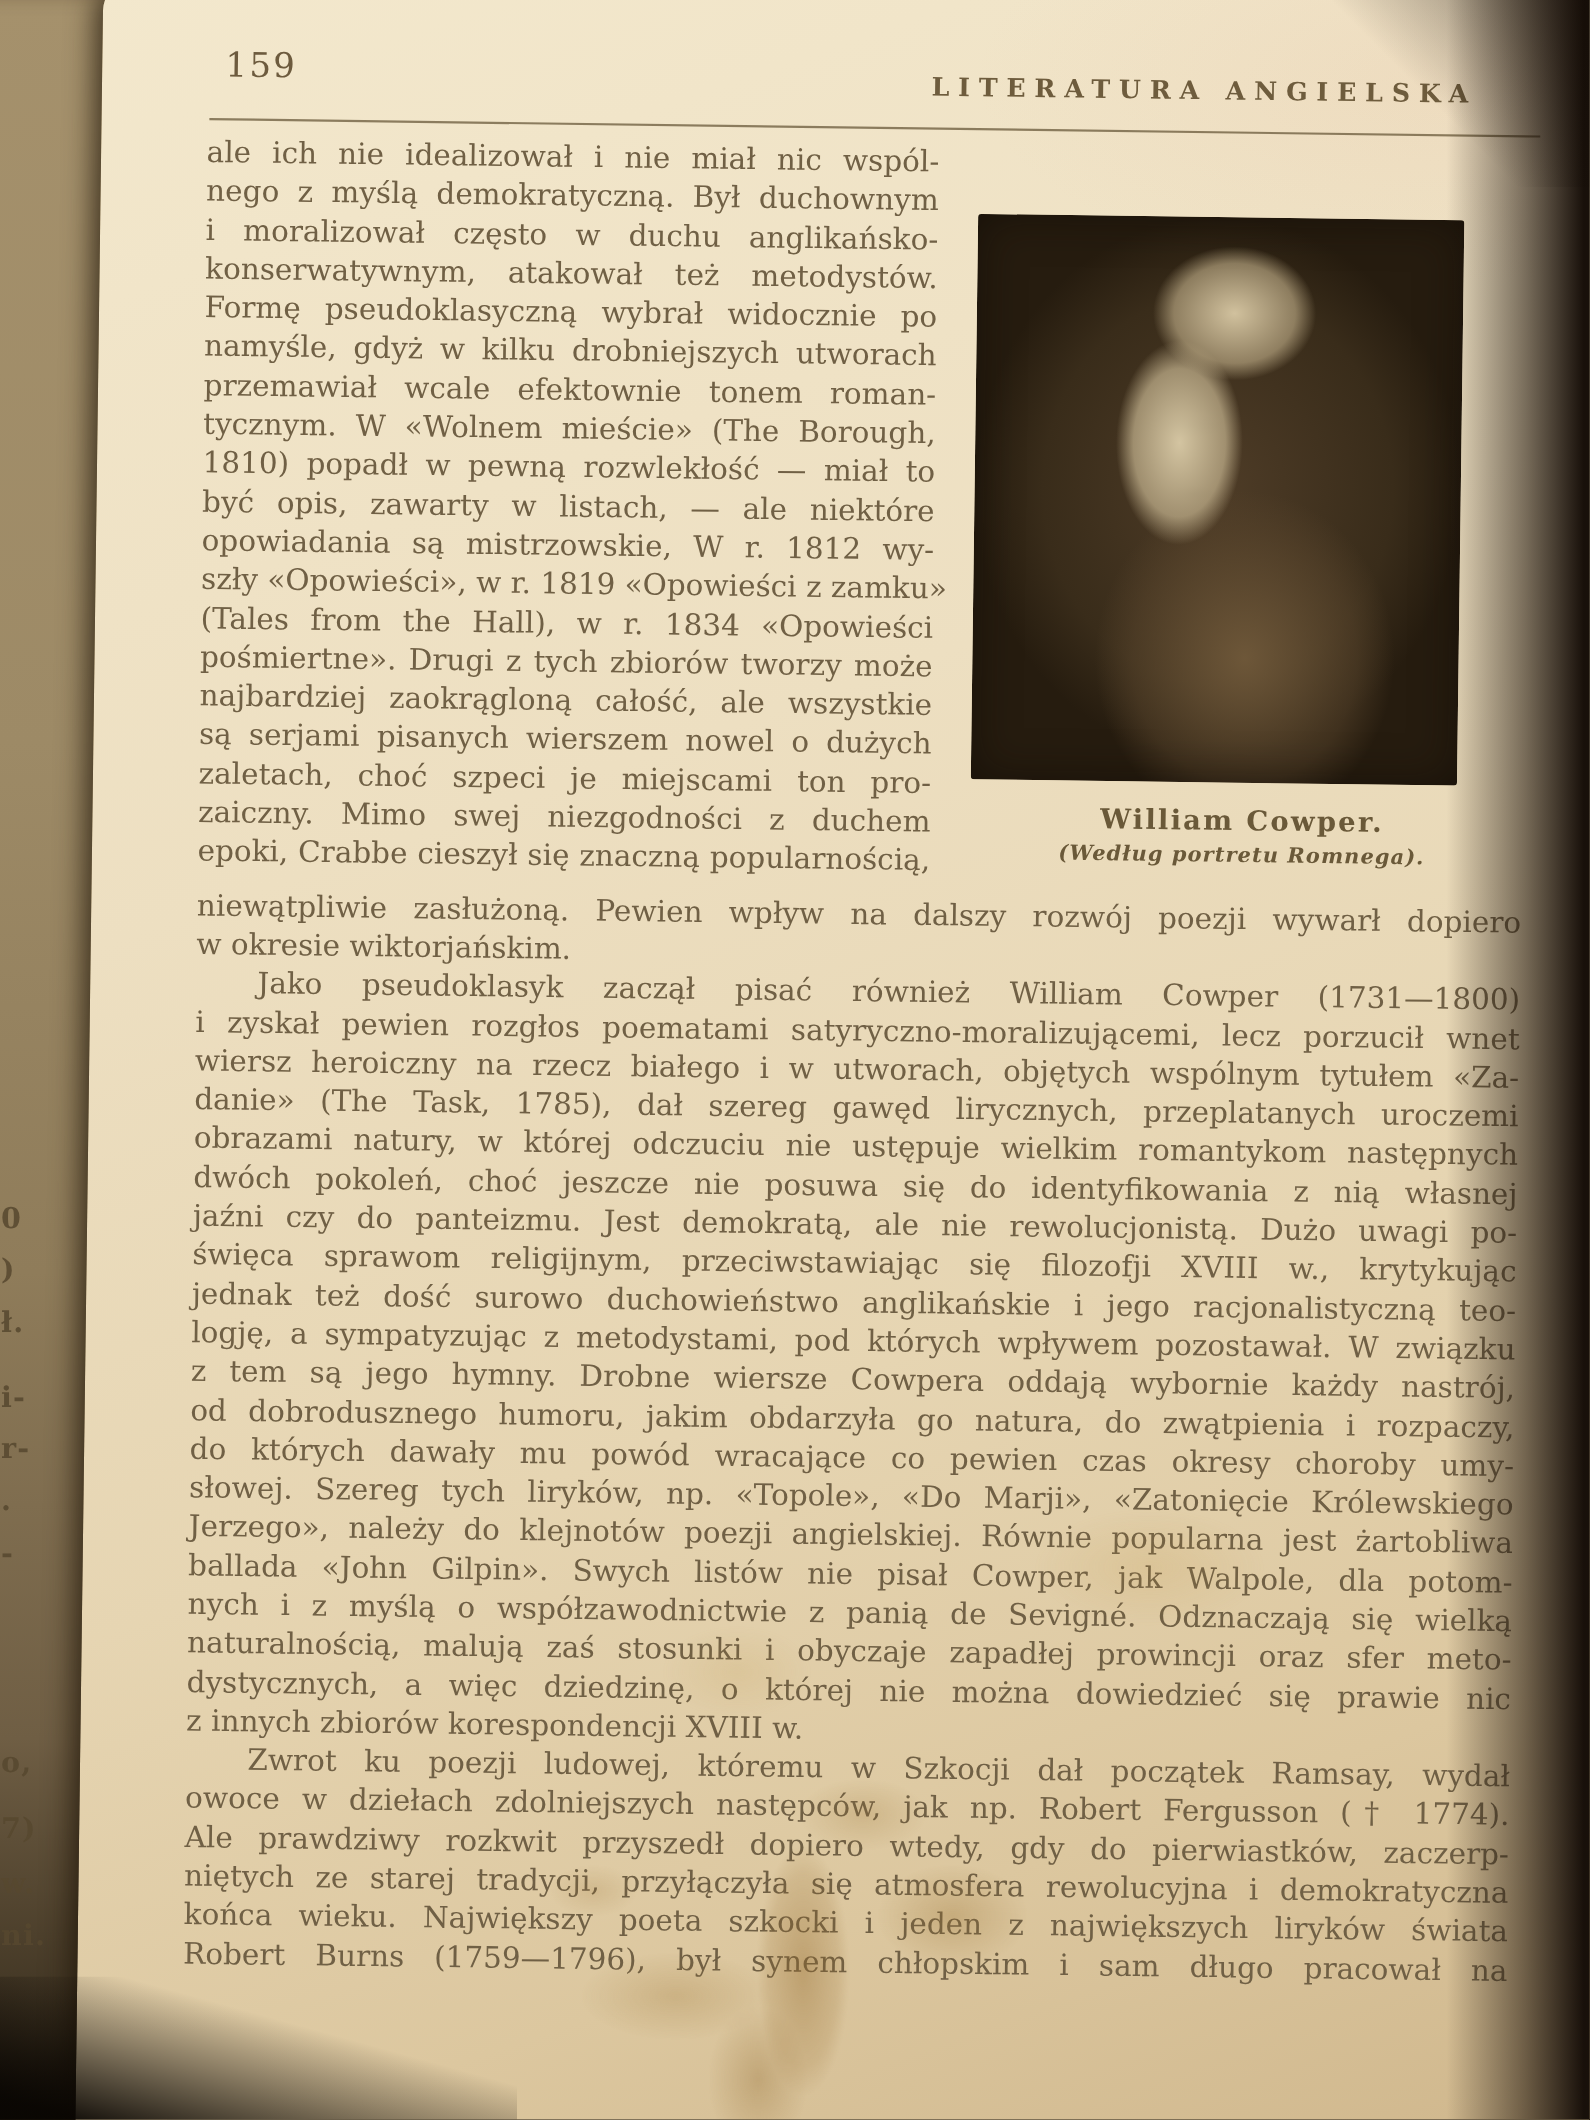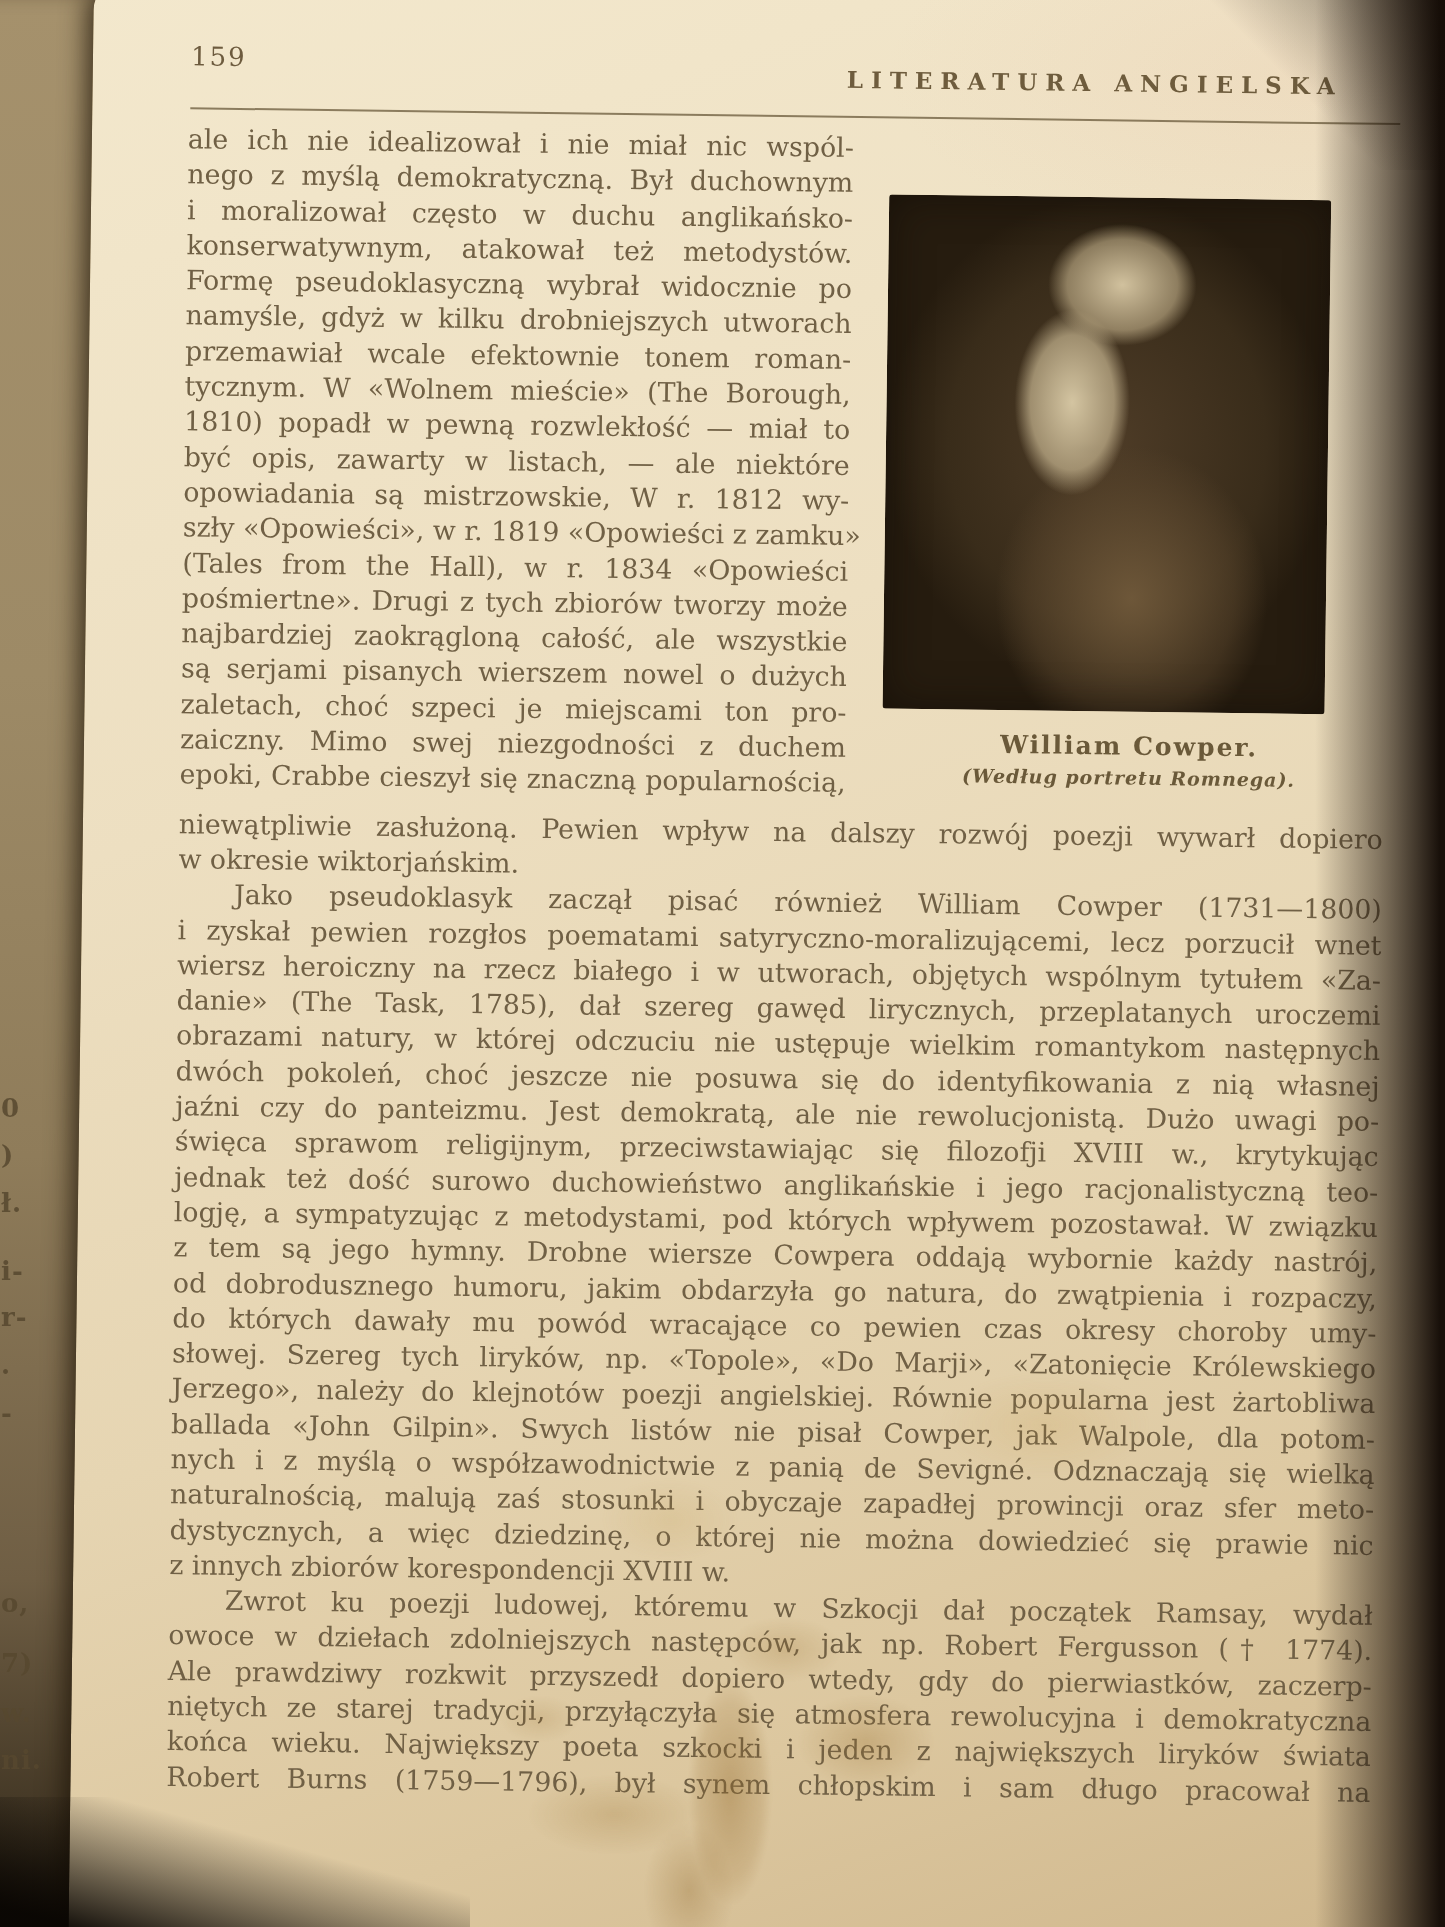--- a/index.html
+++ b/index.html
@@ -18,21 +18,21 @@
   .page{position:absolute;left:94px;top:-20px;width:1408px;height:2010px;
     transform:rotate(0.75deg);transform-origin:0 0;
     border-radius:30px 6px 0 0;
     background:
       radial-gradient(600px 260px ellipse at 86% 4%,rgba(226,178,150,.14),transparent 70%),
       linear-gradient(160deg,#f3e8cd 0%,#eddfc1 35%,#e6d5b2 60%,#dcc79f 80%,#cdb489 100%);
     box-shadow:-14px 0 26px -8px rgba(30,20,8,.8);
     padding:60px 100px 0 96px;box-sizing:border-box;color:#6f5e44;}
 
   .page-head{position:relative;height:52px;}
-  .page-number{position:absolute;left:2px;top:0;font-size:26px;letter-spacing:2px;color:#6d5b3e;text-align:center;}
+  .page-number{position:absolute;left:16px;top:0;font-size:31px;letter-spacing:2px;color:#6d5b3e;text-align:center;}
   .running-header{position:absolute;right:58px;top:16px;font-size:23px;font-weight:bold;
                   letter-spacing:8px;color:#6e5c3d;}
   .head-rule{height:0;border-top:2px solid rgba(104,88,58,.75);margin:14px 0 0 2px;}
 
   
   .two-col{display:flex;margin-top:12px;}
   .left-col{width:666px;}
   .left-col .tline{font-size:26.5px;line-height:36.3px;white-space:nowrap;
                    text-align:justify;text-align-last:justify;color:#706045;}
   .figure{width:506px;margin-left:30px;}

